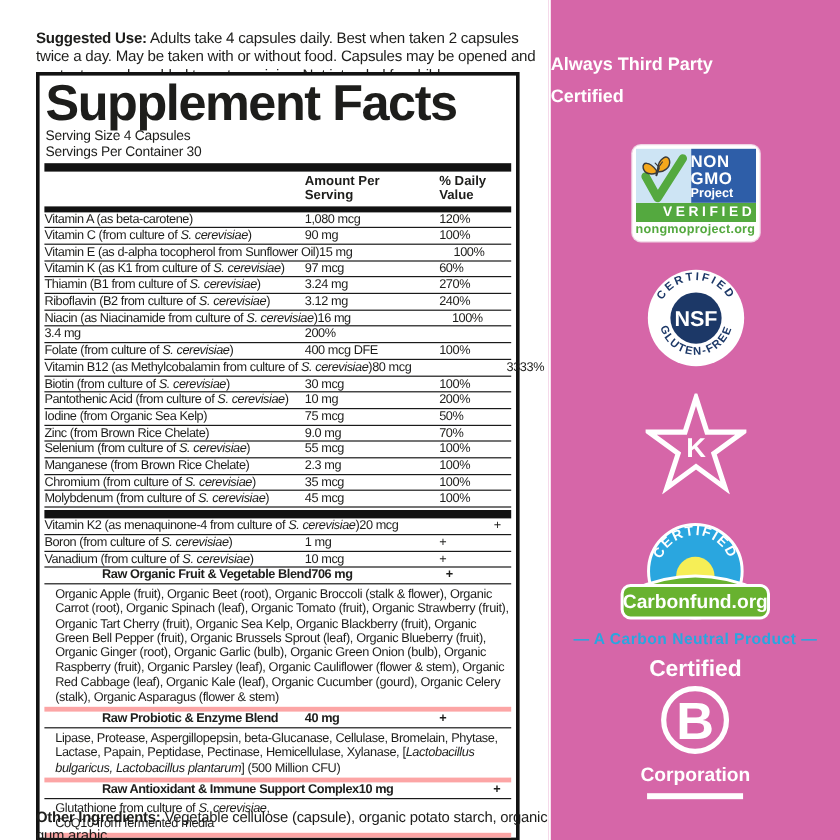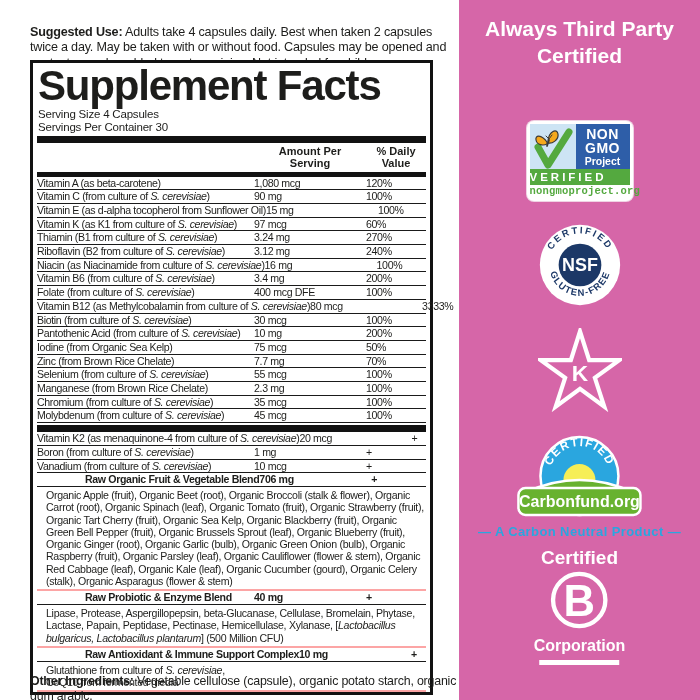--- a/index.html
+++ b/index.html
@@ -12,53 +12,53 @@
     font-size:12.6px; line-height:15.4px; letter-spacing:-0.2px; }
   .sf-box { position:absolute; left:30px; top:60px; width:403px;
     border:3px solid #121212; background:#fff; padding:0 4px 0 4px; }
   .sf-title { font-size:42px; line-height:43px; font-weight:800;
     letter-spacing:-1.2px; padding:1px 0 1px 1px; white-space:nowrap; }
   .sf-serving { font-size:11.5px; line-height:13px; letter-spacing:-0.2px; padding-left:1px; }
   .sf-bar { height:7px; background:#121212; margin:2px 0 0 0; }
   .sf-bar.thin { height:4.5px; margin:0; }
   .sf-headrow { display:grid; grid-template-columns:1fr 112px 60px;
     font-size:11px; font-weight:bold; line-height:11.5px; padding:3px 0 3px 0; }
-  .sf-headrow .hdr { text-align:center; }
+  .sf-headrow .hdr { text-align:left; }
   .sf-row { display:grid; grid-template-columns:1fr 112px 60px;
     font-size:10.6px; line-height:12.7px; letter-spacing:-0.35px;
     border-bottom:1px solid #1a1a1a; padding:0; }
   .sf-row .c-name { white-space:nowrap; overflow:visible; }
   .sf-row .c-amt { text-align:left; white-space:nowrap; }
   .sf-row .c-dv { text-align:left; padding-right:2px; }
   .sf-row.bold { font-weight:bold;padding-left:48px; }
   .sf-sub { font-size:10.6px; line-height:12.3px; letter-spacing:-0.3px;
-    padding:2px 2px 2px 9px; border-bottom:2px solid #fca5a5; }
+    padding:2px 2px 2px 9px; border-bottom:4px solid #fca5a5; }
   .other { position:absolute; left:30px; top:674px; width:428px;
     font-size:12.4px; line-height:15px; letter-spacing:-0.2px; }
 
   
   .panel { position:absolute; left:457px; top:0; width:243px; height:700px;
     background:#d666a8; border-left:2px solid #fff; }
-  .panel-heading { position:absolute; top:15px; left:0; width:100%;
-    text-align:center; color:#fff; font-weight:bold; font-size:21px; line-height:27px; }
+  .panel-heading { position:absolute; top:40px; left:0; width:100%;
+    color:#fff; font-weight:bold; font-size:15px; line-height:27px; }
   .badge { position:absolute; left:50%; transform:translateX(-50%); }
 
   
   .ngmo { top:121px; width:106px; background:#fff; border-radius:7px;
     padding:3px; box-shadow:0 0 0 1px #f0d3e4; }
   .ngmo-top { display:flex; height:45px; }
   .ngmo-sky { width:46px; background:#cde4f4; display:flex; align-items:flex-end; justify-content:center; }
   .ngmo-blue { flex:1; background:#2e5ea8; color:#fff; font-weight:bold;
-    text-align:center; line-height:1; padding-top:3px; }
+    line-height:1; padding-top:3px; }
   .ngmo-blue .l1 { font-size:14px; letter-spacing:0.5px; display:block; }
   .ngmo-blue .l3 { font-size:10.5px; font-weight:bold; display:block; margin-top:1px; }
-  .ngmo-verified { background:#54a93f; color:#fff; font-weight:bold; text-align:left;
+  .ngmo-verified { background:#54a93f; color:#fff; font-weight:bold; text-align:right;
     font-size:11.5px; letter-spacing:3px; line-height:16px; }
   .ngmo-url { color:#54a93f; font-weight:bold; text-align:center; font-size:10.5px;
-    line-height:13px; letter-spacing:0.2px;font-family:Liberation Mono, monospace; }
+    line-height:13px; letter-spacing:0.2px; }
 
   .nsf { top:224px; }
   .stark { top:328px; }
   .cfund { top:434px; text-align:center; }
   .cfund-tag { color:#2aa6df; font-weight:bold; font-size:13px; letter-spacing:0.4px;
     margin-top:2px; white-space:nowrap; }
 
   .bcorp { top:547px; text-align:center; color:#fff; }
   .bcorp-top { font-size:19px; font-weight:bold; line-height:22px; }
   .bcorp-bottom { font-size:16px; font-weight:bold; line-height:18px; margin-top:2px;text-align:right; }
@@ -115,21 +115,20 @@
           <span class="c-name">Riboflavin (B2 from culture of <i>S. cerevisiae</i>)</span>
           <span class="c-amt">3.12 mg</span>
           <span class="c-dv">240%</span>
         </div>
         <div class="sf-row">
           <span class="c-name">Niacin (as Niacinamide from culture of <i>S. cerevisiae</i>)</span>
           <span class="c-amt">16 mg</span>
           <span class="c-dv">100%</span>
         </div>
         <div class="sf-row">
-          <span class="c-name">Vitamin B6 (from culture of <i>S. cerevisiae</i>)</span>
           <span class="c-amt">3.4 mg</span>
           <span class="c-dv">200%</span>
         </div>
         <div class="sf-row">
           <span class="c-name">Folate (from culture of <i>S. cerevisiae</i>)</span>
           <span class="c-amt">400 mcg DFE</span>
           <span class="c-dv">100%</span>
         </div>
         <div class="sf-row">
           <span class="c-name">Vitamin B12 (as Methylcobalamin from culture of <i>S. cerevisiae</i>)</span>
@@ -146,21 +145,21 @@
           <span class="c-amt">10 mg</span>
           <span class="c-dv">200%</span>
         </div>
         <div class="sf-row">
           <span class="c-name">Iodine (from Organic Sea Kelp)</span>
           <span class="c-amt">75 mcg</span>
           <span class="c-dv">50%</span>
         </div>
         <div class="sf-row">
           <span class="c-name">Zinc (from Brown Rice Chelate)</span>
-          <span class="c-amt">7.7 mg</span>
+          <span class="c-amt">9.0 mg</span>
           <span class="c-dv">70%</span>
         </div>
         <div class="sf-row">
           <span class="c-name">Selenium (from culture of <i>S. cerevisiae</i>)</span>
           <span class="c-amt">55 mcg</span>
           <span class="c-dv">100%</span>
         </div>
         <div class="sf-row">
           <span class="c-name">Manganese (from Brown Rice Chelate)</span>
           <span class="c-amt">2.3 mg</span>

